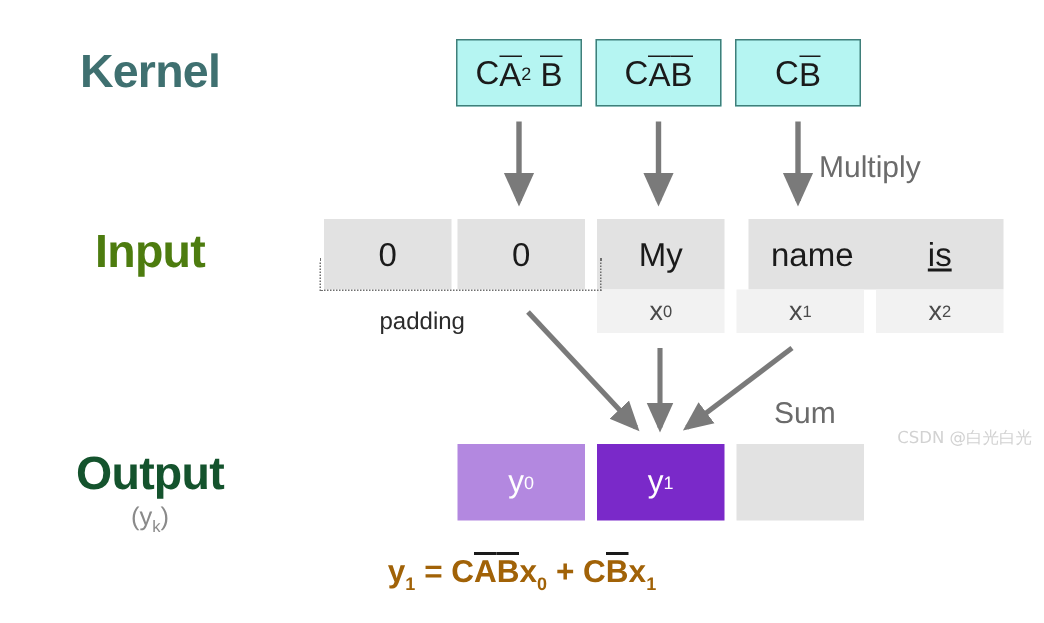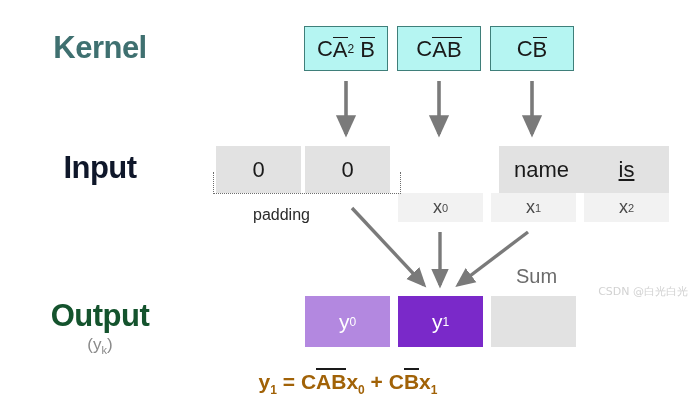--- a/index.html
+++ b/index.html
@@ -21,21 +21,21 @@
   }
   .row-label .sub{
     color:#8a8a8a;
     font-weight:400;
     line-height:1;
     margin-top:5px;
   }
   #label-kernel{top:32px;}
   #label-kernel .title{font-size:31px;color:#3f7070;}
   #label-input{top:152px;}
-  #label-input .title{font-size:31px;color:#0f172a;}
+  #label-input .title{font-size:31px;color:#4d7c0f;}
   #label-input .sub{font-size:17px;}
   #label-output{top:300px;}
   #label-output .title{font-size:31px;color:#14532d;}
   #label-output .sub{font-size:17px;}
   .sub sub{font-size:11px;}
 
   
   .kernel-box{
     position:absolute;
     top:26px;
@@ -164,20 +164,23 @@
     <span>C</span>
       <span class="ov">B</span>
   </div>
 
   <div class="cell in-cell" style="left:216px;width:85px;">
       <span>0</span>
     </div>
   <div class="cell in-cell" style="left:305px;width:85px;">
       <span>0</span>
     </div>
+  <div class="cell in-cell" style="left:398px;width:85px;">
+      <span>My</span>
+    </div>
   <div class="cell in-cell" style="left:499px;width:85px;">
       <span>name</span>
     </div>
   <div class="cell in-cell" style="left:584px;width:85px;text-decoration:underline;">
       <span>is</span>
     </div>
 
   <div class="cell in-sub" style="left:398px;width:85px;">
       <span>x</span>
       <sub>0</sub>
@@ -218,20 +221,21 @@
 
     <line x1="346" y1="81" x2="346" y2="134" stroke="#7a7a7a" stroke-width="3.6" marker-end="url(#ah)"></line>
     <line x1="439" y1="81" x2="439" y2="134" stroke="#7a7a7a" stroke-width="3.6" marker-end="url(#ah)"></line>
     <line x1="532" y1="81" x2="532" y2="134" stroke="#7a7a7a" stroke-width="3.6" marker-end="url(#ah)"></line>
 
     <line x1="352" y1="208" x2="424" y2="285" stroke="#7a7a7a" stroke-width="3.4" marker-end="url(#ah2)"></line>
     <line x1="440" y1="232" x2="440" y2="285" stroke="#7a7a7a" stroke-width="3.4" marker-end="url(#ah2)"></line>
     <line x1="528" y1="232" x2="458" y2="285" stroke="#7a7a7a" stroke-width="3.4" marker-end="url(#ah2)"></line>
   </svg>
 
+  <div id="multiply-text">Multiply</div>
   <div id="sum-text">Sum</div>
 
   <div id="formula">
     <span>y</span><sub>1</sub>
     <span class="op">=</span>
     <span>C</span><span class="ov">A</span><span class="ov">B</span><span>x</span><sub>0</sub>
     <span class="op">+</span>
     <span>C</span><span class="ov">B</span><span>x</span><sub>1</sub>
   </div>
 

